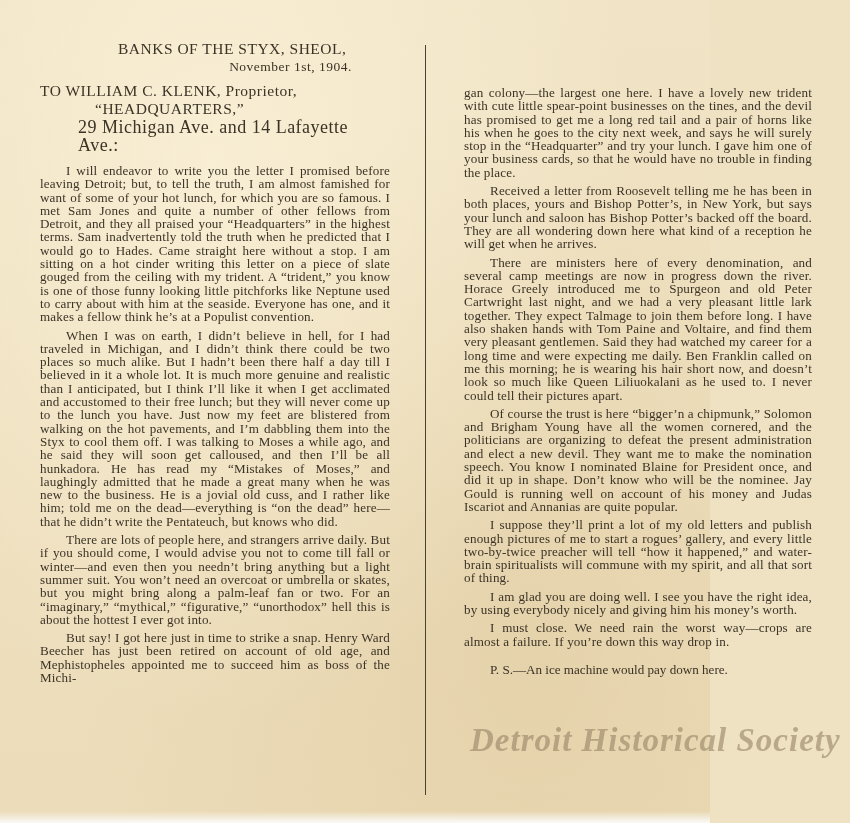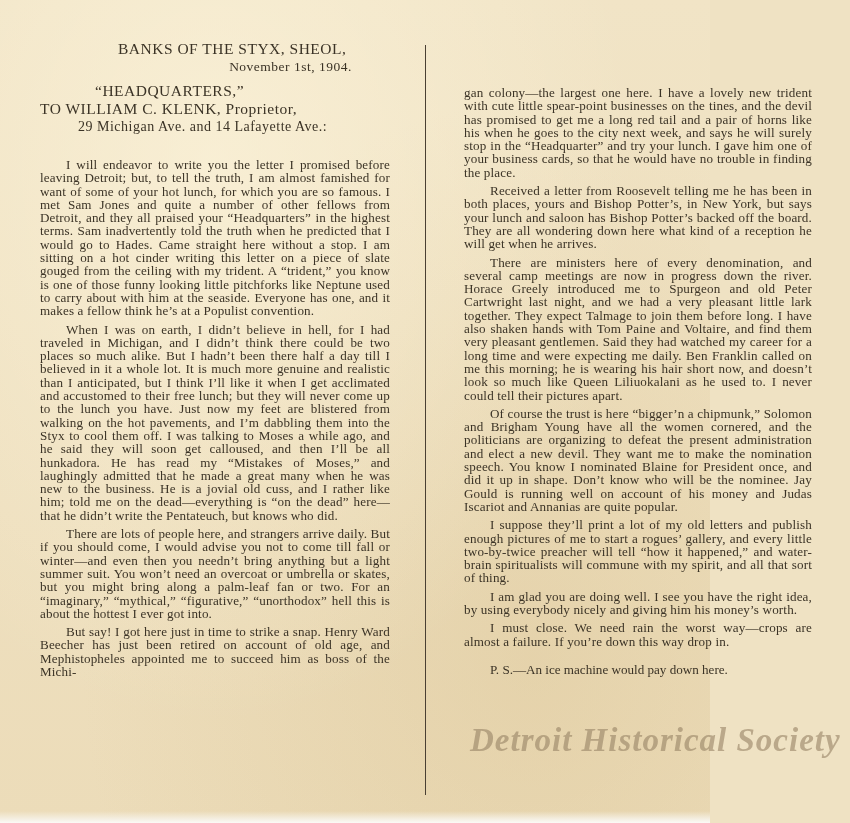--- a/index.html
+++ b/index.html
@@ -27,21 +27,21 @@
   }
   .col { position: absolute; top: 0; }
   .col-left { left: 40px; width: 350px; top: 40px; }
   .col-right { left: 464px; width: 348px; top: 46px; margin-top: 40px; }
 
   .heading { font-size: 15.5px; letter-spacing: 0.5px; line-height: 18px; margin: 0; }
   .h-place { padding-left: 78px; }
   .h-date { padding-left: 151px; font-size: 13.5px; margin-bottom: 6px; text-align: center; }
   .h-to { padding-left: 0; }
   .h-hq { padding-left: 55px; }
-  .h-addr { padding-left: 38px; font-size: 14px; margin-bottom: 22px; }
+  .h-addr { padding-left: 38px; font-size: 18px; margin-bottom: 10px; }
 
   .para {
     font-size: 13.1px; line-height: 13.3px;
     text-align: justify; margin: 0 0 5px 0;
     text-indent: 26px; letter-spacing: 0.15px;
   }
   .para.noindent { text-indent: 0; }
 
   .closing {
     position: relative; font-size: 13.1px; line-height: 14px;
@@ -60,22 +60,22 @@
   }
 </style>
 </head>
 <body>
 
 <div class="sheet">
 
   <div class="col col-left">
     <p class="heading h-place">BANKS OF THE STYX, SHEOL,</p>
     <p class="heading h-date">November 1st, 1904.</p>
+    <p class="heading h-to">TO WILLIAM C. KLENK, Proprietor,</p>
     <p class="heading h-hq">“HEADQUARTERS,”</p>
-    <p class="heading h-to">TO WILLIAM C. KLENK, Proprietor,</p>
     <p class="heading h-addr">29 Michigan Ave. and 14 Lafayette Ave.:</p>
 
     <p class="para">I will endeavor to write you the letter I promised before leaving Detroit; but, to tell the truth, I am almost famished for want of some of your hot lunch, for which you are so famous. I met Sam Jones and quite a number of other fellows from Detroit, and they all praised your “Headquarters” in the highest terms. Sam inadvertently told the truth when he predicted that I would go to Hades. Came straight here without a stop. I am sitting on a hot cinder writing this letter on a piece of slate gouged from the ceiling with my trident. A “trident,” you know is one of those funny looking little pitchforks like Neptune used to carry about with him at the seaside. Everyone has one, and it makes a fellow think he’s at a Populist convention.</p>
     <p class="para">When I was on earth, I didn’t believe in hell, for I had traveled in Michigan, and I didn’t think there could be two places so much alike. But I hadn’t been there half a day till I believed in it a whole lot. It is much more genuine and realistic than I anticipated, but I think I’ll like it when I get acclimated and accustomed to their free lunch; but they will never come up to the lunch you have. Just now my feet are blistered from walking on the hot pavements, and I’m dabbling them into the Styx to cool them off. I was talking to Moses a while ago, and he said they will soon get calloused, and then I’ll be all hunkadora. He has read my “Mistakes of Moses,” and laughingly admitted that he made a great many when he was new to the business. He is a jovial old cuss, and I rather like him; told me on the dead—everything is “on the dead” here—that he didn’t write the Pentateuch, but knows who did.</p>
     <p class="para">There are lots of people here, and strangers arrive daily. But if you should come, I would advise you not to come till fall or winter—and even then you needn’t bring anything but a light summer suit. You won’t need an overcoat or umbrella or skates, but you might bring along a palm-leaf fan or two. For an “imaginary,” “mythical,” “figurative,” “unorthodox” hell this is about the hottest I ever got into.</p>
     <p class="para">But say! I got here just in time to strike a snap. Henry Ward Beecher has just been retired on account of old age, and Mephistopheles appointed me to succeed him as boss of the Michi-</p>
   </div>
 
   <div class="fold-line"></div>
 

